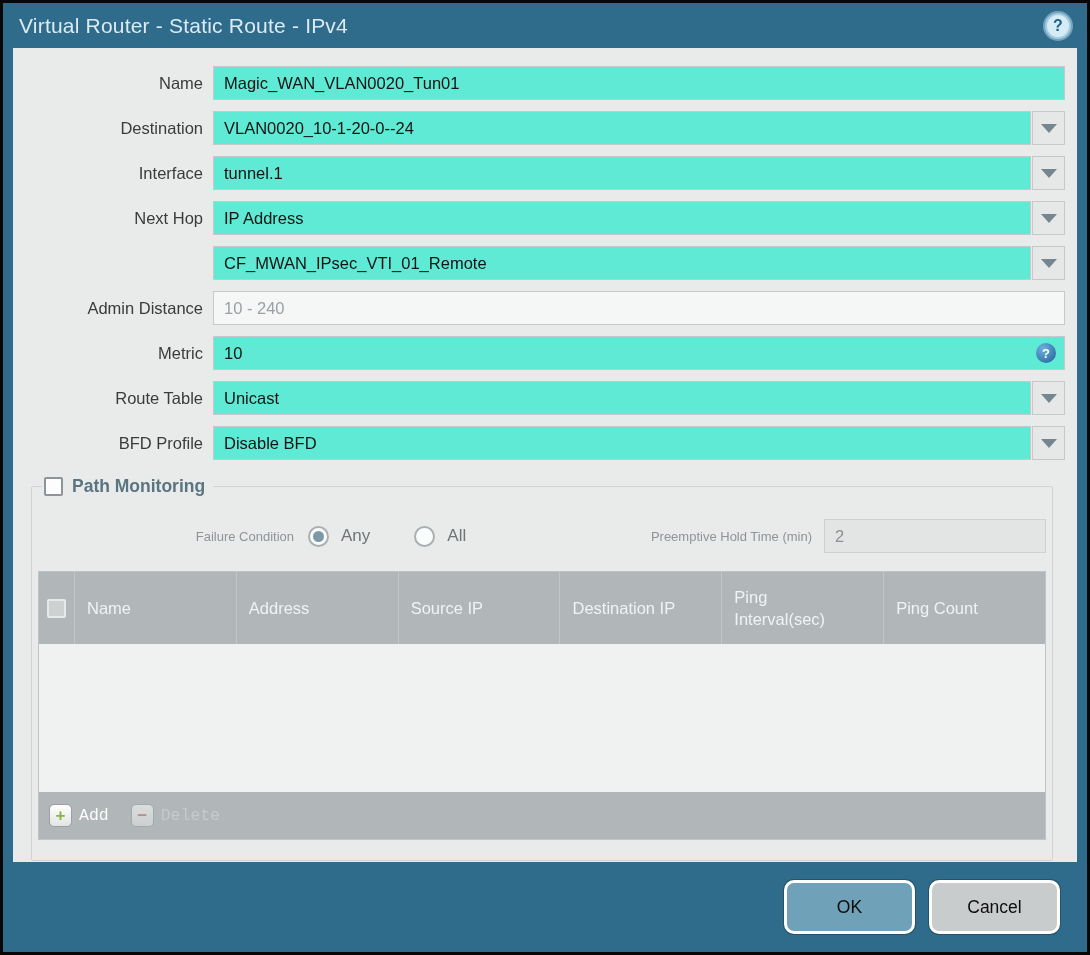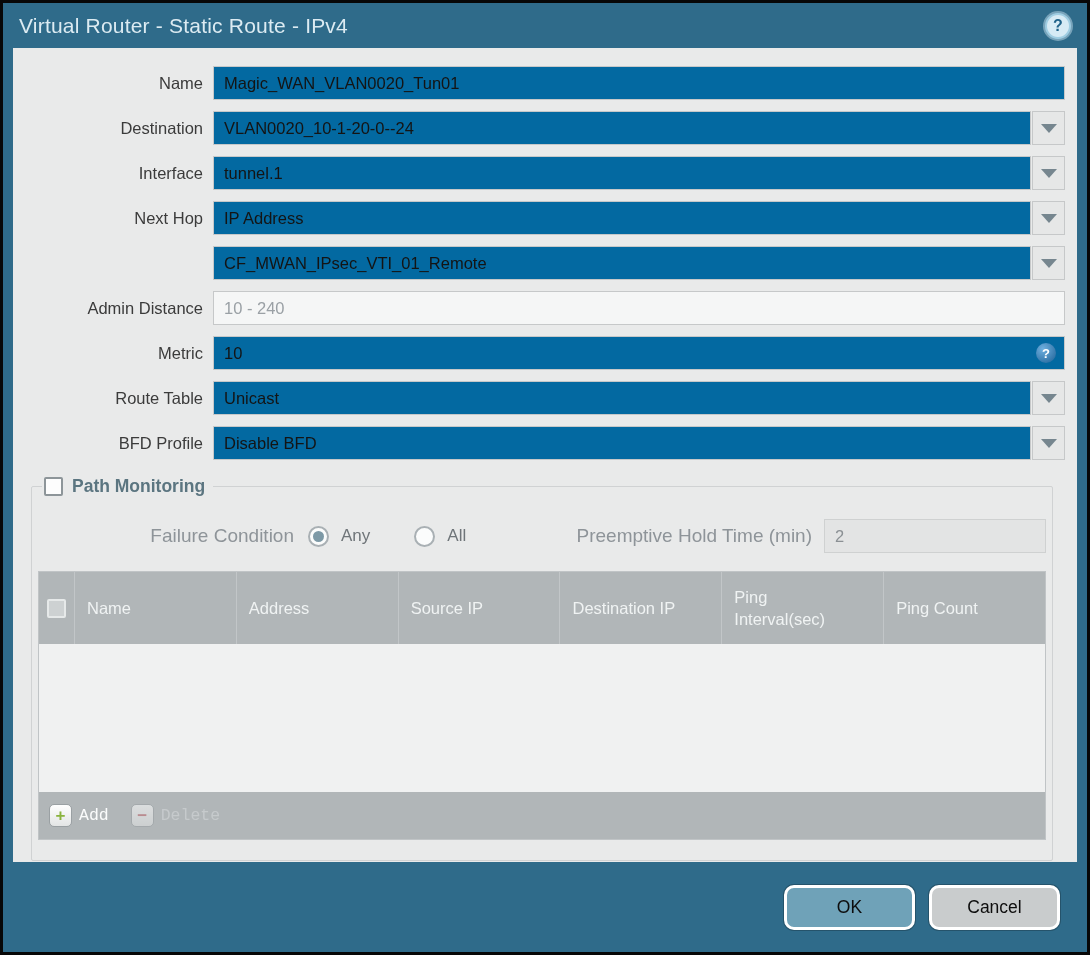--- a/index.html
+++ b/index.html
@@ -47,21 +47,21 @@
   .row-label {
     width: 200px; flex: 0 0 200px;
     text-align: right; padding-right: 10px;
     color: #3b3b3b; font-size: 16.5px;
   }
   .row-field { flex: 1; display: flex; position: relative; }
 
   .txt {
     flex: 1; height: 34px;
     border: 1px solid #c6c8c9;
-    background: #0369a1;
+    background: #5eead4;
     font-family: "Liberation Sans", sans-serif;
     font-size: 16.5px; color: #141414;
     padding: 0 10px;
     outline: none; min-width: 0;
   }
   .txt::placeholder { color: #9aa0a5; }
   .txt.placeholder-look { background: #f5f6f6; }
 
   .dd-btn {
     flex: 0 0 33px; height: 34px; margin-left: 1px;
@@ -101,21 +101,21 @@
     border: 2px solid #8d9599;
     border-radius: 2px;
     cursor: pointer;
   }
   .pm-title { color: #5b7580; font-size: 17.5px; font-weight: bold; }
 
   .pm-ctl-row {
     display: flex; align-items: center;
     margin: 14px 0 18px 0;
   }
-  .pm-lbl { color: #8e9499; font-size: 19px; }
+  .pm-lbl { color: #8e9499; font-size: 13px; }
   .fc-label { width: 270px; text-align: right; padding-right: 14px; }
   .radio-group { display: flex; align-items: flex-end; gap: 44px; }
   .radio-opt { display: flex; align-items: center; gap: 12px; cursor: pointer; }
   .radio {
     width: 21px; height: 21px; border-radius: 50%;
     border: 2px solid #a9b0b4; background: #fbfcfc;
     position: relative;
   }
   .radio.sel::after {
     content: ""; position: absolute; inset: 3px;
@@ -174,21 +174,21 @@
   .tfoot-btn.disabled .mini-icon { opacity: 0.55; }
   .del-lbl { color: #c6cacc; }
 
   
   .footer {
     flex: 0 0 90px;
     display: flex; align-items: center; justify-content: flex-end;
     gap: 14px; padding-right: 27px;
   }
   .btn {
-    width: 131px; height: 45px;
+    width: 131px; height: 54px;
     border-radius: 10px;
     border: 3px solid #ffffff;
     box-shadow: 0 0 0 1px rgba(20,40,50,.35);
     font-family: "Liberation Sans", sans-serif;
     font-size: 17.5px; color: #0d0d0d;
     cursor: pointer;
   }
   .btn-ok { background: #6fa2b8; }
   .btn-cancel { background: #c9cccd; }
 </style>

